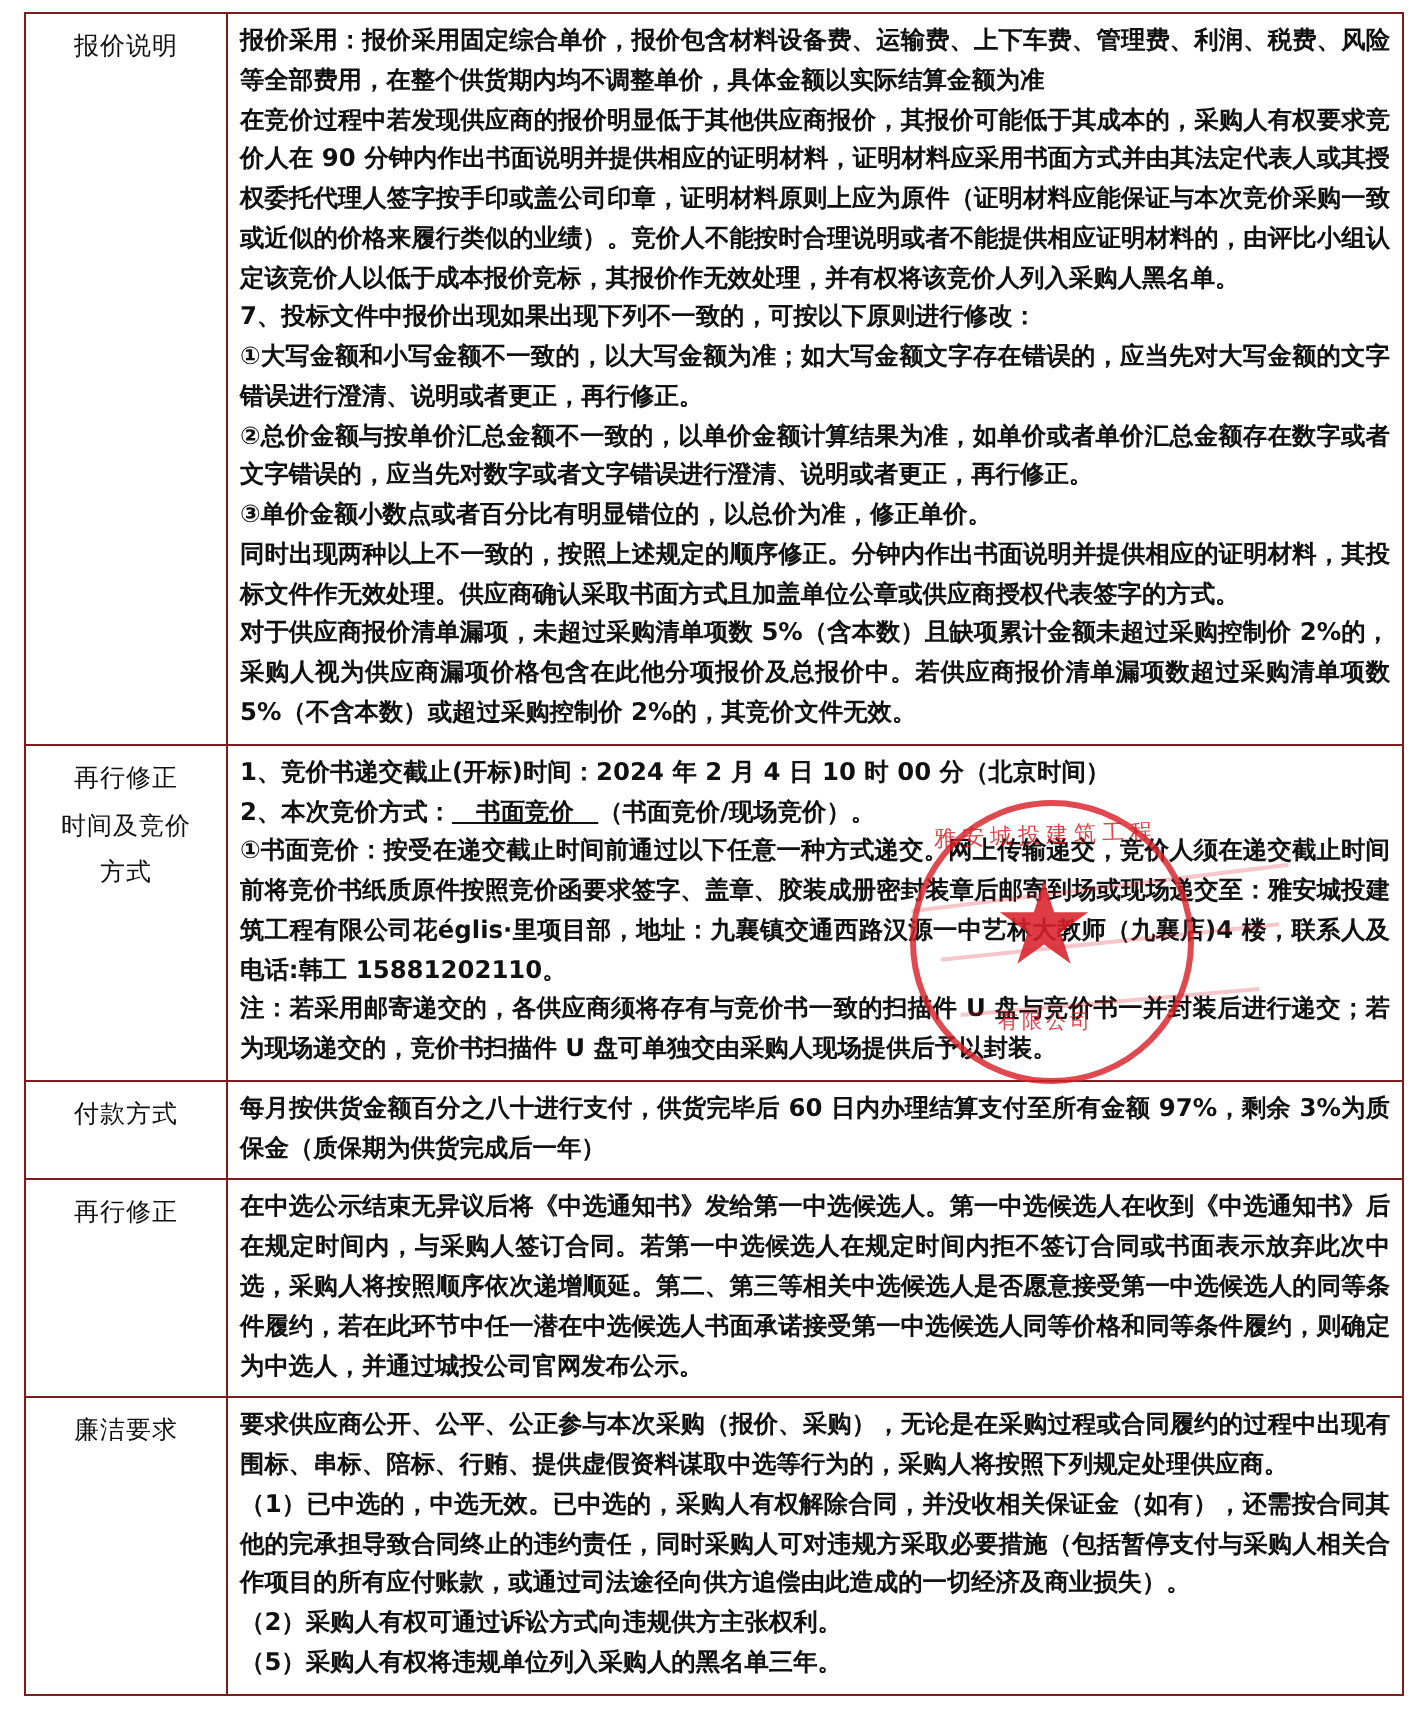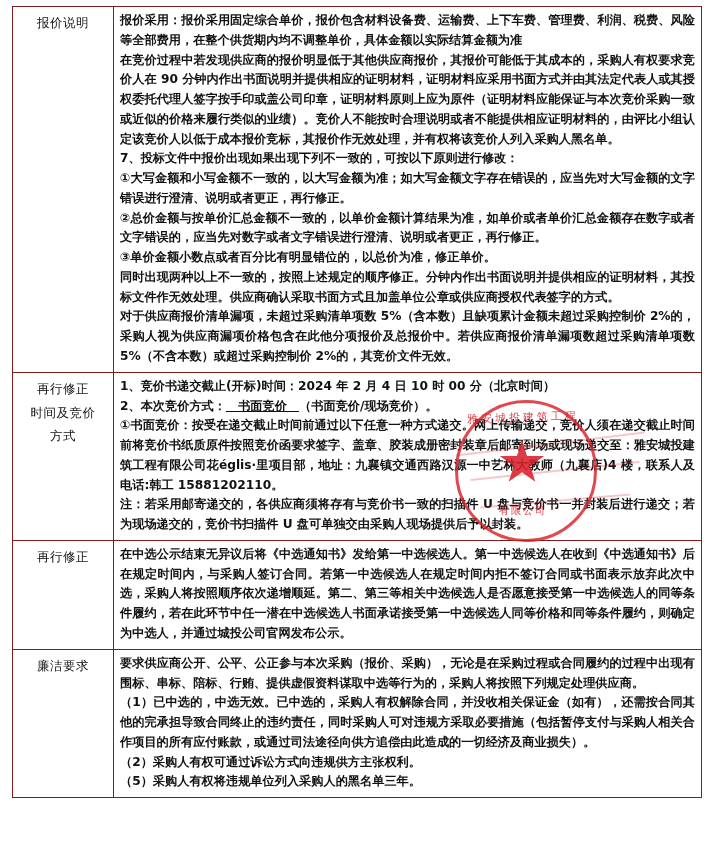--- a/index.html
+++ b/index.html
@@ -147,20 +147,28 @@
           <span class="lbl-line">方式</span>
         </td>
         <td class="body">
           <p class="noind">1、竞价书递交截止(开标)时间：2024 年 2 月 4 日 10 时 00 分（北京时间）</p>
           <p class="noind">2、本次竞价方式：<span class="u">　书面竞价　</span>（书面竞价/现场竞价）。</p>
           <p class="ind1">①书面竞价：按受在递交截止时间前通过以下任意一种方式递交。网上传输递交，竞价人须在递交截止时间前将竞价书纸质原件按照竞价函要求签字、盖章、胶装成册密封装章后邮寄到场或现场递交至：雅安城投建筑工程有限公司花églis·里项目部，地址：九襄镇交通西路汉源一中艺林大教师（九襄店)4 楼，联系人及电话:韩工 15881202110。</p>
           <p class="ind1">注：若采用邮寄递交的，各供应商须将存有与竞价书一致的扫描件 U 盘与竞价书一并封装后进行递交；若为现场递交的，竞价书扫描件 U 盘可单独交由采购人现场提供后予以封装。</p>
         </td>
       </tr>
 
+      <tr>
+        <td class="label">
+          <span class="lbl-line">付款方式</span>
+        </td>
+        <td class="body">
+          <p class="ind2">每月按供货金额百分之八十进行支付，供货完毕后 60 日内办理结算支付至所有金额 97%，剩余 3%为质保金（质保期为供货完成后一年）</p>
+        </td>
+      </tr>
 
       <tr>
         <td class="label">
           <span class="lbl-line">再行修正</span>
         </td>
         <td class="body">
           <p class="ind2">在中选公示结束无异议后将《中选通知书》发给第一中选候选人。第一中选候选人在收到《中选通知书》后在规定时间内，与采购人签订合同。若第一中选候选人在规定时间内拒不签订合同或书面表示放弃此次中选，采购人将按照顺序依次递增顺延。第二、第三等相关中选候选人是否愿意接受第一中选候选人的同等条件履约，若在此环节中任一潜在中选候选人书面承诺接受第一中选候选人同等价格和同等条件履约，则确定为中选人，并通过城投公司官网发布公示。</p>
         </td>
       </tr>
 

